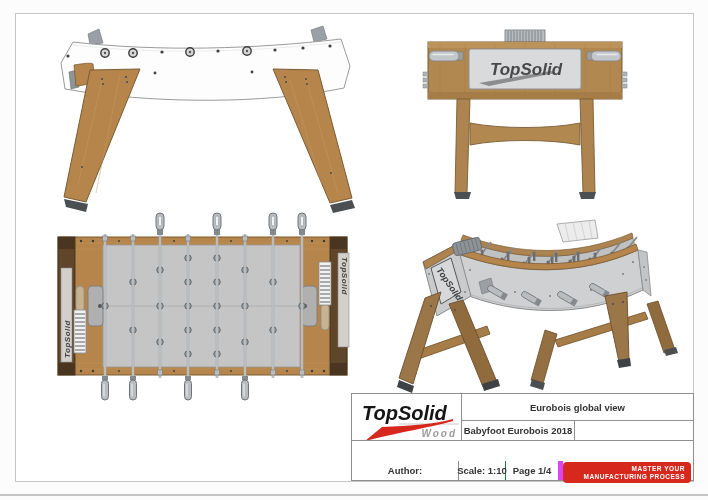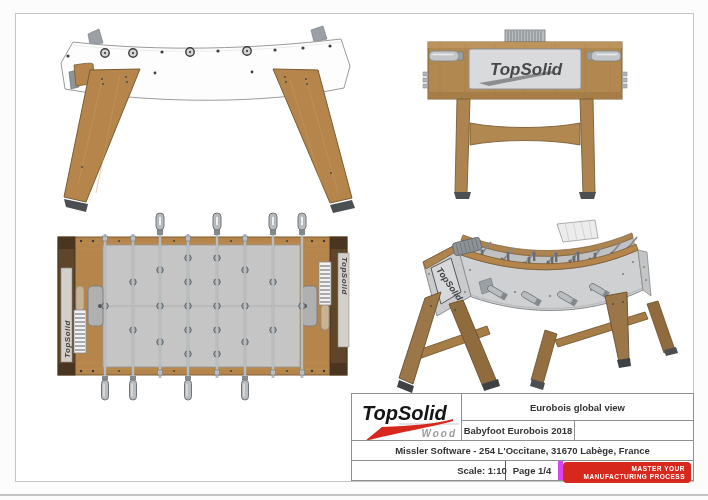--- a/index.html
+++ b/index.html
@@ -432,21 +432,21 @@
     <svg viewBox="0 0 108 45" width="108" height="45">
       <line x1="46" y1="29" x2="106" y2="29" stroke="#c9c9c9" stroke-width="1"></line>
       <text x="9" y="25" font-size="20" font-style="italic" font-weight="bold" fill="#151515">TopSolid</text>
       <path d="M100 26 C74 33 48 37 12 46 L29 32 C58 31 82 29 100 24 Z" fill="#d7281e"></path>
       <text x="104" y="42" text-anchor="end" font-size="10" font-style="italic" fill="#9b9b9b" letter-spacing="2">Wood</text>
     </svg>
   </div>
   <div class="cell c-title">Eurobois global view</div>
   <div class="cell c-proj">Babyfoot Eurobois 2018</div>
   <div class="cell c-empty"></div>
-  <div class="cell c-addr">Missler Software - 254 L'Occitane, 31670 Labège, France</div>
+  <div class="cell c-auth">Author:</div>
   <div class="cell c-scale">Scale: 1:10</div>
   <div class="cell c-page">Page 1/4</div>
 </div>
 
 <div class="badge">
   <div>MASTER YOUR</div>
   <div>MANUFACTURING PROCESS</div>
 </div>
 
 <div class="bottom-edge"></div>

